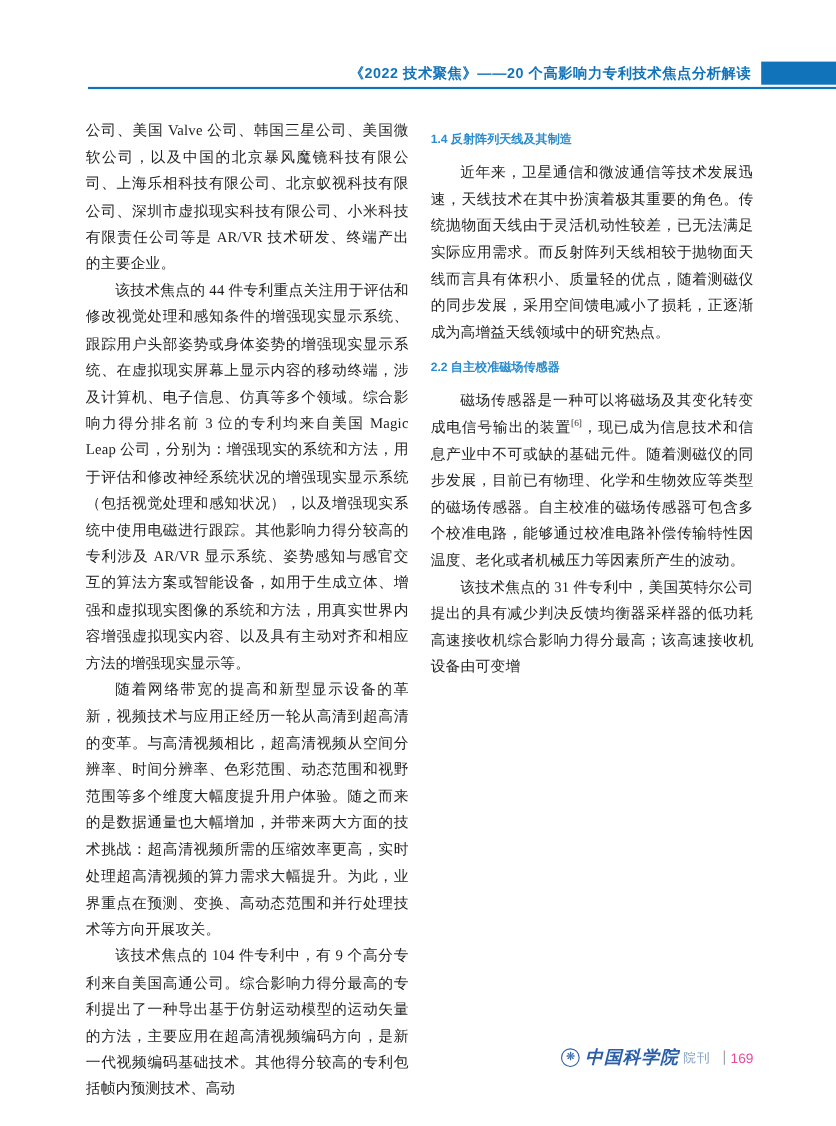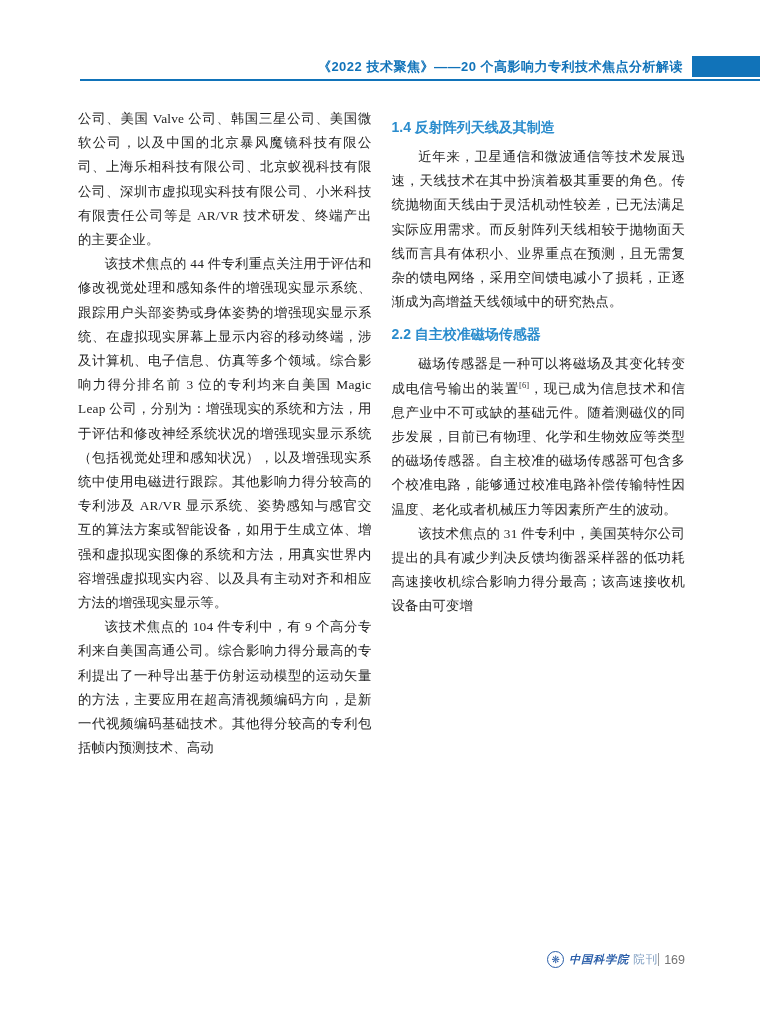--- a/index.html
+++ b/index.html
@@ -44,21 +44,21 @@
     line-height:24.2px;
     text-align:justify;
     text-indent:2em;
     letter-spacing:0.2px;
   }
   .para.no-indent { text-indent:0; }
   .section-heading {
     margin:9px 0 7px 0;
     font-family:"Liberation Sans","DejaVu Sans",sans-serif;
     font-weight:bold;
-    font-size:14px;
+    font-size:11px;
     line-height:22px;
     color:var(--heading-blue,#2a8ccd);
     text-align:left;
   }
   sup.ref {
     font-size:8.5px;
     line-height:0;
     vertical-align:super;
     letter-spacing:0;
   }
@@ -74,60 +74,61 @@
     border:1.5px solid var(--footer-blue,#2a5ea9);
     color:var(--footer-blue,#2a5ea9);
     display:flex; align-items:center; justify-content:center;
     font-size:10px; line-height:1;
     margin-right:5px;
     box-sizing:border-box;
   }
   .brand-script {
     font-family:Liberation Serif, serif;
     font-style:italic; font-weight:bold;
-    font-size:11px;
+    font-size:16px;
     color:var(--footer-blue,#2a5ea9);
     letter-spacing:1px;
     margin-right:4px;
   }
   .brand-suffix {
     font-size:11.5px;
     color:#7d9cc0;
-    margin-right:0;
+    margin-right:12px;
     letter-spacing:1px;
   }
   .footer-divider {
     width:1px; height:13px; background:#9a9a9a; margin-right:5px;
   }
   .page-number {
-    font-size:12.5px; color:#737373;text-align:center;
+    font-size:12.5px; color:#ec4899;text-align:center;
   }
 </style>
 </head>
 <body>
 
 <div class="page">
 
   <div class="header-row">
     <span class="header-title">《2022 技术聚焦》——20 个高影响力专利技术焦点分析解读</span>
     <span class="header-block"></span>
   </div>
   <div class="header-rule"></div>
 
   <div class="columns">
 
     <div class="col">
       <p class="para no-indent">公司、美国 Valve 公司、韩国三星公司、美国微软公司，以及中国的北京暴风魔镜科技有限公司、上海乐相科技有限公司、北京蚁视科技有限公司、深圳市虚拟现实科技有限公司、小米科技有限责任公司等是 AR/VR 技术研发、终端产出的主要企业。</p>
       <p class="para">该技术焦点的 44 件专利重点关注用于评估和修改视觉处理和感知条件的增强现实显示系统、跟踪用户头部姿势或身体姿势的增强现实显示系统、在虚拟现实屏幕上显示内容的移动终端，涉及计算机、电子信息、仿真等多个领域。综合影响力得分排名前 3 位的专利均来自美国 Magic Leap 公司，分别为：增强现实的系统和方法，用于评估和修改神经系统状况的增强现实显示系统（包括视觉处理和感知状况），以及增强现实系统中使用电磁进行跟踪。其他影响力得分较高的专利涉及 AR/VR 显示系统、姿势感知与感官交互的算法方案或智能设备，如用于生成立体、增强和虚拟现实图像的系统和方法，用真实世界内容增强虚拟现实内容、以及具有主动对齐和相应方法的增强现实显示等。</p>
+      <p class="para">随着网络带宽的提高和新型显示设备的革新，视频技术与应用正经历一轮从高清到超高清的变革。与高清视频相比，超高清视频从空间分辨率、时间分辨率、色彩范围、动态范围和视野范围等多个维度大幅度提升用户体验。随之而来的是数据通量也大幅增加，并带来两大方面的技术挑战：超高清视频所需的压缩效率更高，实时处理超高清视频的算力需求大幅提升。为此，业界重点在预测、变换、高动态范围和并行处理技术等方向开展攻关。</p>
       <p class="para">该技术焦点的 104 件专利中，有 9 个高分专利来自美国高通公司。综合影响力得分最高的专利提出了一种导出基于仿射运动模型的运动矢量的方法，主要应用在超高清视频编码方向，是新一代视频编码基础技术。其他得分较高的专利包括帧内预测技术、高动</p>
     </div>
 
     <div class="col">
       <h3 class="section-heading">1.4 反射阵列天线及其制造</h3>
-      <p class="para">近年来，卫星通信和微波通信等技术发展迅速，天线技术在其中扮演着极其重要的角色。传统抛物面天线由于灵活机动性较差，已无法满足实际应用需求。而反射阵列天线相较于抛物面天线而言具有体积小、业界重点在预测，且无需复杂的馈电网络，采用空间馈电减小了损耗，正逐渐成为高增益天线领域中的研究热点。</p>
+      <p class="para">近年来，卫星通信和微波通信等技术发展迅速，天线技术在其中扮演着极其重要的角色。传统抛物面天线由于灵活机动性较差，已无法满足实际应用需求。而反射阵列天线相较于抛物面天线而言具有体积小、质量轻的优点，随着测磁仪的同步发展，采用空间馈电减小了损耗，正逐渐成为高增益天线领域中的研究热点。</p>
       <h3 class="section-heading">2.2 自主校准磁场传感器</h3>
       <p class="para"><span>磁场传感器是一种可以将磁场及其变化转变成电信号输出的装置</span><sup class="ref">[6]</sup><span>，现已成为信息技术和信息产业中不可或缺的基础元件。随着测磁仪的同步发展，目前已有物理、化学和生物效应等类型的磁场传感器。自主校准的磁场传感器可包含多个校准电路，能够通过校准电路补偿传输特性因温度、老化或者机械压力等因素所产生的波动。</span></p>
       <p class="para">该技术焦点的 31 件专利中，美国英特尔公司提出的具有减少判决反馈均衡器采样器的低功耗高速接收机综合影响力得分最高；该高速接收机设备由可变增</p>
     </div>
 
   </div>
 
   <div class="footer">
     <span class="cas-emblem">❋</span>
     <span class="brand-script">中国科学院</span>

